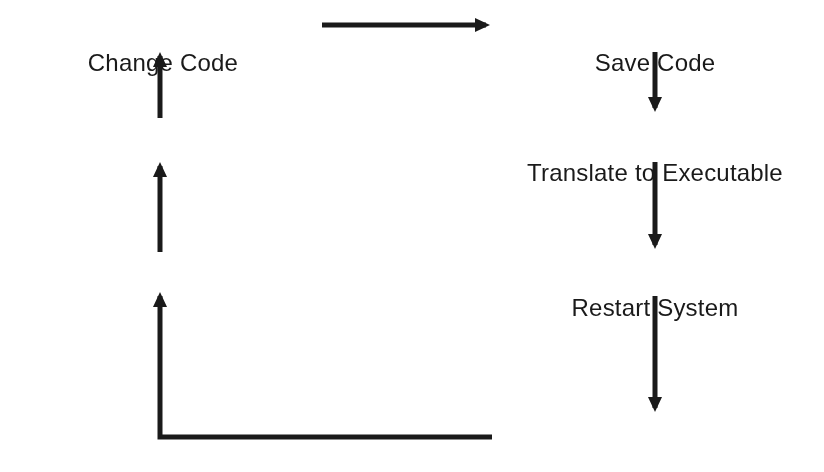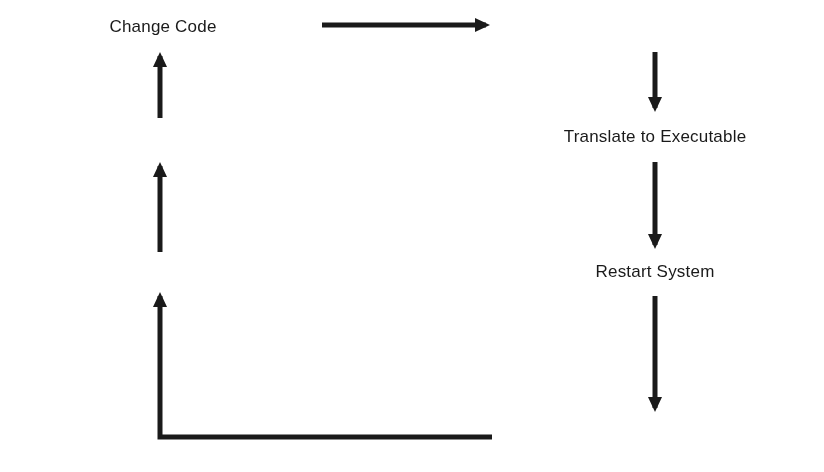--- a/index.html
+++ b/index.html
@@ -22,23 +22,24 @@
   }
   .arrows line, .arrows path.edge {
     stroke: #1a1a1a;
     stroke-width: 5;
     fill: none;
   }
   .node {
     position: absolute;
     transform: translate(-50%, -50%);
     white-space: nowrap;
-    font-size: 17px;
+    font-size: 24px;
     color: #1a1a1a;
     letter-spacing: 0.2px;
+    margin-top: 36px;
   }
 </style>
 </head>
 <body>
 
 <div class="canvas">
 
   <svg class="arrows" width="824" height="472" viewBox="0 0 824 472">
     <defs>
       <marker id="ah" markerUnits="userSpaceOnUse" markerWidth="18" markerHeight="18" refX="12" refY="8" orient="auto">
@@ -56,20 +57,21 @@
 
     <path class="edge" d="M 492 437 L 160 437 L 160 296" marker-end="url(#ah)"></path>
 
     <line x1="160" y1="252" x2="160" y2="166" marker-end="url(#ah)"></line>
 
     <line x1="160" y1="118" x2="160" y2="56" marker-end="url(#ah)"></line>
   </svg>
 
   <div class="node" style="left:163px; top:27px">Change Code</div>
 
+  <div class="node" style="left:655px; top:27px">Save Code</div>
 
 
   <div class="node" style="left:655px; top:137px">Translate to Executable</div>
 
 
   <div class="node" style="left:655px; top:272px">Restart System</div>
 
 
 </div>
 

